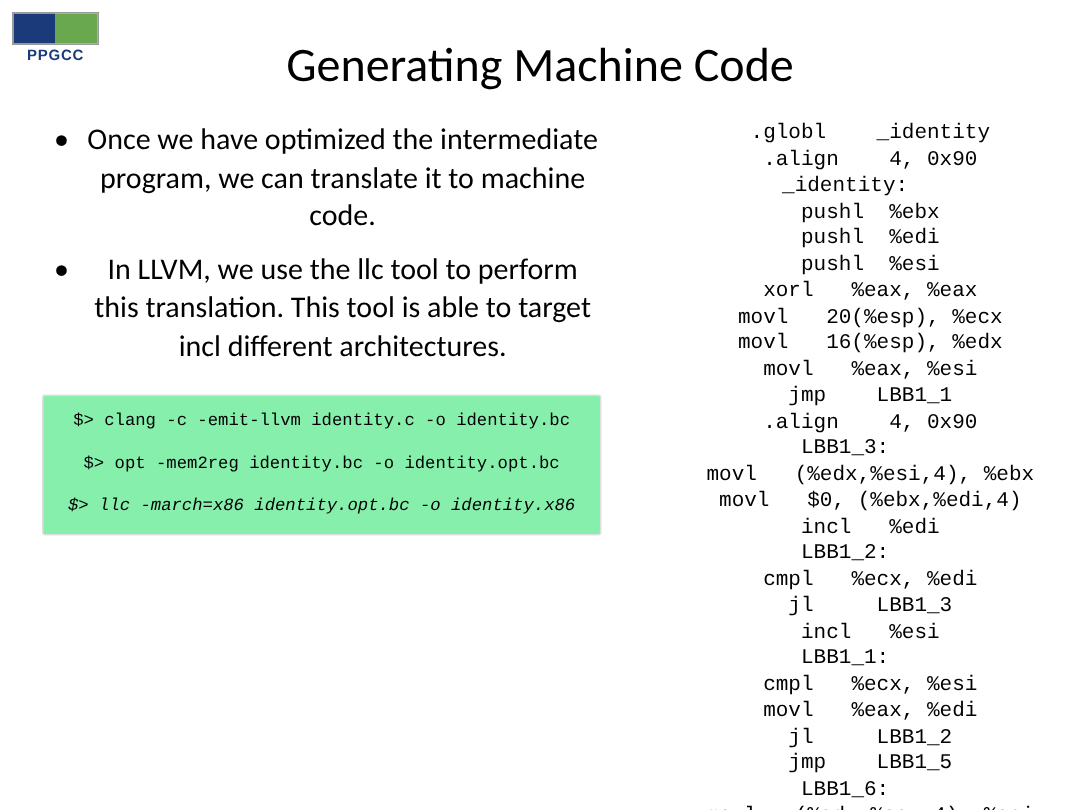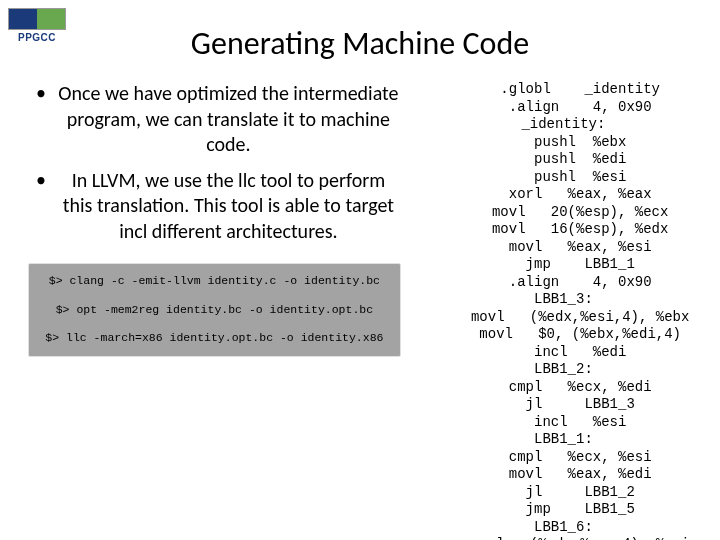--- a/index.html
+++ b/index.html
@@ -79,35 +79,35 @@
     color: #000;
   }
   ul.bullets li::before {
     content: "•";
     position: absolute;
     left: 6px;
     top: 0;
     font-size: 20px;
   }
   .cmds {
-    background: #a3a3a3;
+    background: #86efac;
     border: 1px solid #e0e0e0;
     border-radius: 2px;
     padding: 10px 12px 10px 12px;
     font-family: "Courier New", monospace;
     font-size: 11.5px;
     line-height: 1.3;
     margin-top: 6px;
     margin-left: -2px;
   }
   .cmds .cmd-line {
     margin-bottom: 14px;
     white-space: pre-wrap;
   }
-  .cmds .cmd-line:last-child { margin-bottom: 0; }
+  .cmds .cmd-line:last-child { margin-bottom: 0; font-style: italic; }
 </style>
 </head>
 <body>
 
 <div class="logo">
   <div class="logo-inner"></div>
   <div class="logo-text">PPGCC</div>
   <div class="logo-sub"></div>
 </div>
 

